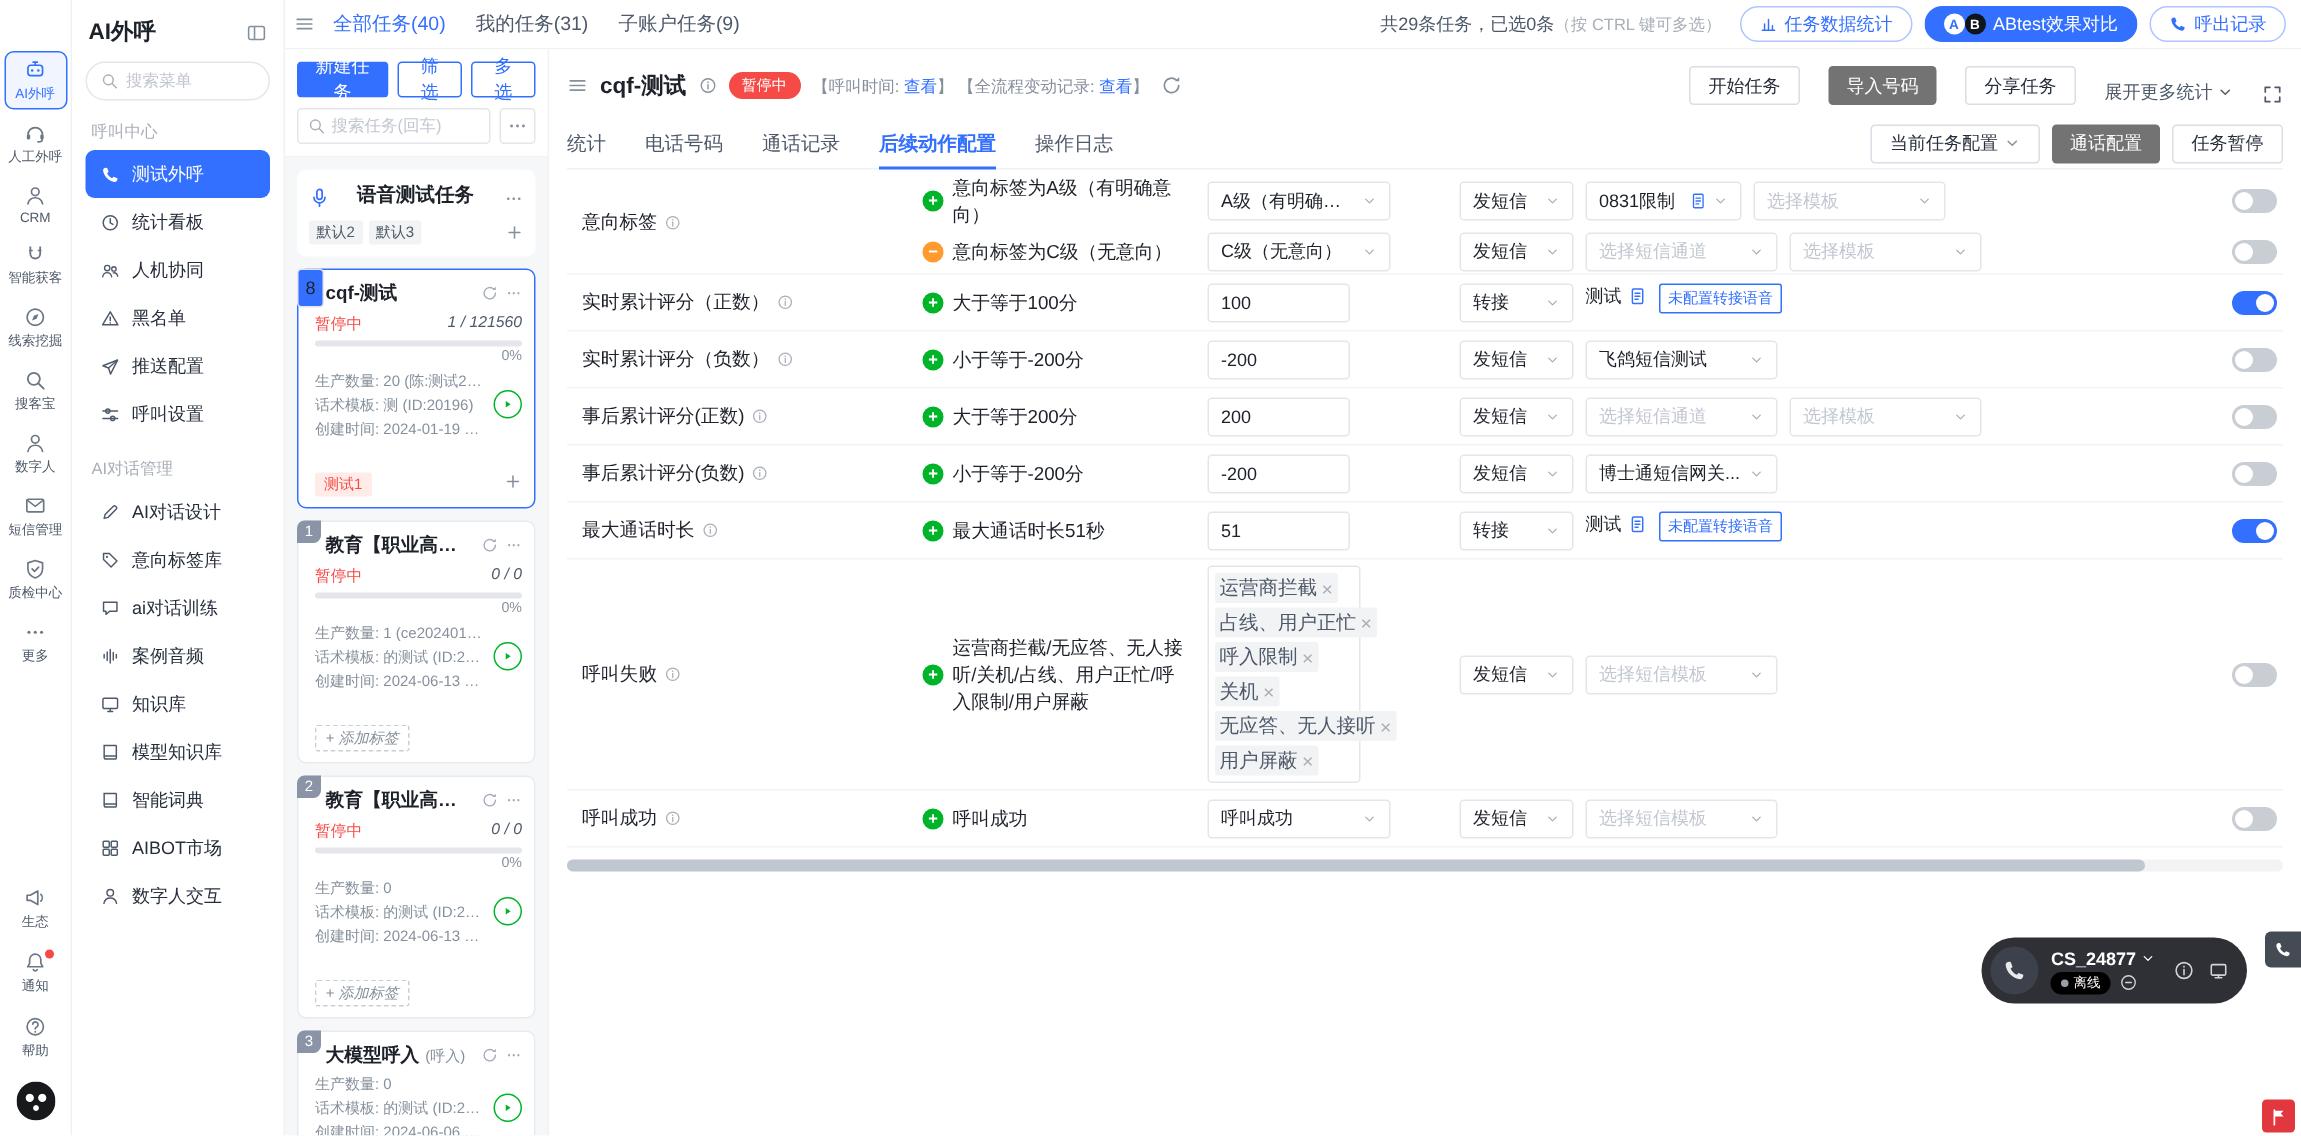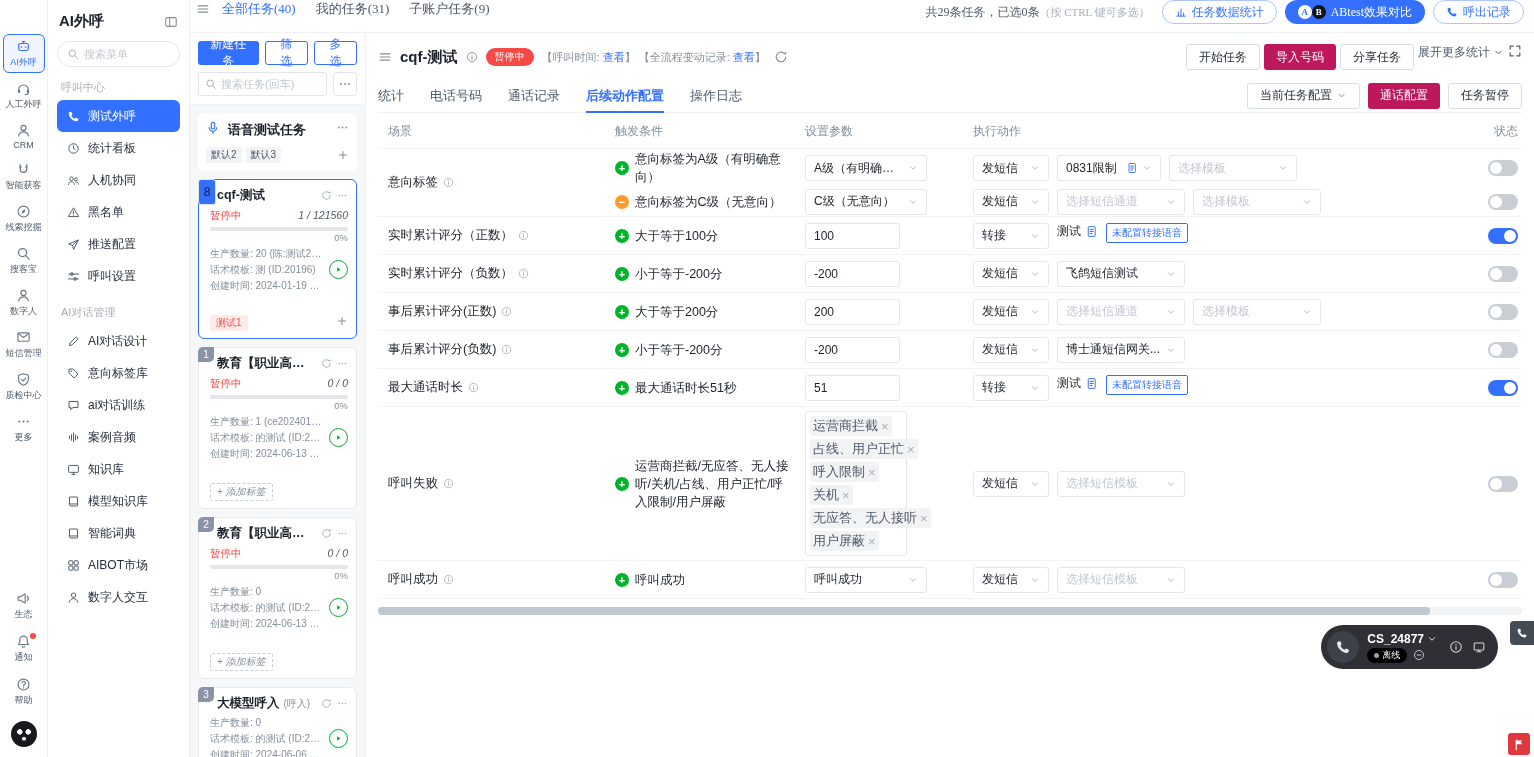--- a/index.html
+++ b/index.html
@@ -34,21 +34,21 @@
   .sb-search input { border:none; outline:none; width:82px; font-size:11px; color:#1d2129; background:transparent; }
   .sb-search input::placeholder { color:#c2c7d0; }
   .sb-section-label { font-size:11px; color:#a9aeb8; margin:13px 4px 5px; }
   .sb-item { height:32px; border-radius:6px; display:flex; align-items:center; gap:8px; padding:0 10px; color:#272e3b; font-size:12px; cursor:pointer; }
   .sb-item .icw { color:#4e5969; font-size:13px; }
   .sb-item.active { background:#3370ff; color:#fff; }
   .sb-item.active .icw { color:#fff; }
 
   
   .main { flex:1; display:flex; flex-direction:column; min-width:0; }
-  .topbar { height:33px; border-bottom:1px solid #f0f1f3; display:flex; align-items:flex-start; justify-content:space-between; padding:0 10px 0 6px; flex:none;font-family:Liberation Serif, serif; }
+  .topbar { height:33px; border-bottom:1px solid #f0f1f3; display:flex; align-items:center; justify-content:space-between; padding:0 10px 0 6px; flex:none; }
   .topbar-left { display:flex; align-items:center; gap:12px; }
   .tb-burger { color:#86909c; cursor:pointer; }
   .tb-tabs { display:flex; gap:20px; }
   .tb-tab { font-size:13px; color:#4e5969; cursor:pointer; }
   .tb-tab.active { color:#3370ff; }
   .topbar-right { display:flex; align-items:center; gap:8px; }
   .tb-summary { font-size:12px; color:#4e5969; margin-right:4px; }
   .tb-hint { color:#a9aeb8; font-size:11px; }
   .pill { height:24px; border-radius:12px; display:inline-flex; align-items:center; gap:5px; padding:0 12px; font-size:12px; cursor:pointer; border:1px solid transparent; background:#fff; font-family:inherit; }
   .pill-outline { border-color:#adc6ff; color:#3370ff; }
@@ -68,21 +68,21 @@
   .btn-primary { background:#3370ff; color:#fff; }
   .btn-outline { border-color:#3370ff; color:#3370ff; }
   .tp-search-row { display:flex; gap:6px; }
   .tp-search { flex:1; height:24px; border:1px solid #e5e6eb; border-radius:3px; display:flex; align-items:center; gap:4px; padding:0 6px; background:#fff; color:#a9aeb8; }
   .tp-search input { border:none; outline:none; width:88px; font-size:11px; background:transparent; }
   .tp-search input::placeholder { color:#c2c7d0; }
   .tp-more { width:24px; height:24px; border:1px solid #e5e6eb; border-radius:3px; background:#fff; display:flex; align-items:center; justify-content:center; color:#86909c; cursor:pointer; }
   .tp-list { flex:1; overflow:hidden; padding:8px; display:flex; flex-direction:column; gap:8px; }
 
   .gcard { background:#fff; border-radius:6px; padding:8px; flex:none; }
-  .grow1 { display:flex; align-items:flex-start; gap:8px; }
+  .grow1 { display:flex; align-items:flex-end; gap:18px; }
   .gtitle { font-size:13px; font-weight:bold; flex:1; }
   .gtags { display:flex; align-items:center; gap:4px; margin-top:8px; }
   .gtag { background:#f2f3f5; color:#4e5969; font-size:10px; padding:1px 5px; border-radius:2px; }
   .gplus { margin-left:auto; color:#86909c; cursor:pointer; }
 
   .tcard { background:#fff; border:1px solid #e8eaee; border-radius:6px; padding:7px 8px 7px 11px; position:relative; flex:none; }
   .tcard.selected { border:1.5px solid #3370ff; }
   .tnum { position:absolute; left:-1px; top:-1px; width:16px; height:15px; background:#8a94a6; color:#fff; font-size:10px; display:flex; align-items:center; justify-content:center; border-radius:5px 0 5px 0; }
   .tnum.sel { background:#3370ff; }
   .trow1 { display:flex; align-items:center; gap:4px; margin-left:7px; }
@@ -109,23 +109,23 @@
 
   
   .detail { flex:1; display:flex; flex-direction:column; min-width:0; padding:0 12px; position:relative; background:#fff; }
   .d-head { display:flex; align-items:center; gap:8px; height:44px; margin-top:2px; flex:none; }
   .d-burger { color:#86909c; cursor:pointer; }
   .d-title { font-size:15px; font-weight:bold; }
   .d-badge { background:#f54a45; color:#fff; font-size:10px; padding:2px 9px; border-radius:9px; }
   .d-meta { font-size:11px; color:#86909c; }
   .d-meta a { color:#3370ff; text-decoration:none;margin-top:33px; }
   .d-refresh { color:#86909c; cursor:pointer; }
-  .d-actions { margin-left:auto; display:flex; align-items:flex-start; gap:4px; }
+  .d-actions { margin-left:auto; display:flex; align-items:flex-end; gap:19px; }
   .btn-ghost { border:1px solid #d9dde5; background:#fff; color:#272e3b; height:26px; padding:0 12px; border-radius:3px; font-size:12px; cursor:pointer; display:inline-flex; align-items:center; gap:4px; font-family:inherit; }
-  .btn-blue { background:#be185d; color:#fff; height:26px; padding:0 12px; border-radius:3px; font-size:12px; border:none; cursor:pointer; font-family:inherit; }
+  .btn-blue { background:#737373; color:#fff; height:26px; padding:0 12px; border-radius:3px; font-size:12px; border:none; cursor:pointer; font-family:inherit; }
   .d-more { color:#4e5969; font-size:12px; display:inline-flex; align-items:center; gap:3px; cursor:pointer; }
   .d-full { color:#4e5969; cursor:pointer; }
 
   .d-tabs-row { display:flex; align-items:center; border-bottom:1px solid #f0f1f3; height:34px; flex:none; }
   .d-tabs { display:flex; height:100%; }
   .d-tab { font-size:13px; color:#4e5969; margin-right:26px; height:100%; display:flex; align-items:center; position:relative; cursor:pointer; }
   .d-tab.active { color:#3370ff; font-weight:600; }
   .d-tab.active::after { content:""; position:absolute; left:0; right:0; bottom:-1px; height:2px; background:#3370ff; }
   .d-tabs-right { margin-left:auto; display:flex; gap:8px; align-items:flex-start; }
 
@@ -820,27 +820,20 @@
                     <path d="M4 6l4 4 4-4" fill="none" stroke="currentColor" stroke-width="1.4" stroke-linecap="round" stroke-linejoin="round"></path>
                   </svg>
                 </span>
               </button>
             <button class="btn-blue">通话配置</button>
             <button class="btn-ghost">任务暂停</button>
           </div>
         </div>
 
         <div class="cfg-table" id="cfgTable">
-            <div class="cfg-head">
-              <span class="col-scene">场景</span>
-              <span class="col-trigger">触发条件</span>
-              <span class="col-param">设置参数</span>
-              <span class="col-action">执行动作</span>
-              <span class="col-status">状态</span>
-            </div>
             <div class="cfg-row">
               <div class="col-scene">
                 <span class="scene-label">意向标签</span>
                 <span class="icw i11 info-ic">
                   <svg viewBox="0 0 16 16">
                     <circle cx="8" cy="8" r="6" fill="none" stroke="currentColor" stroke-width="1.2"></circle>
                     <path d="M8 7.2v4M8 4.8v.5" stroke="currentColor" stroke-width="1.2" stroke-linecap="round"></path>
                   </svg>
                 </span>
               </div>

